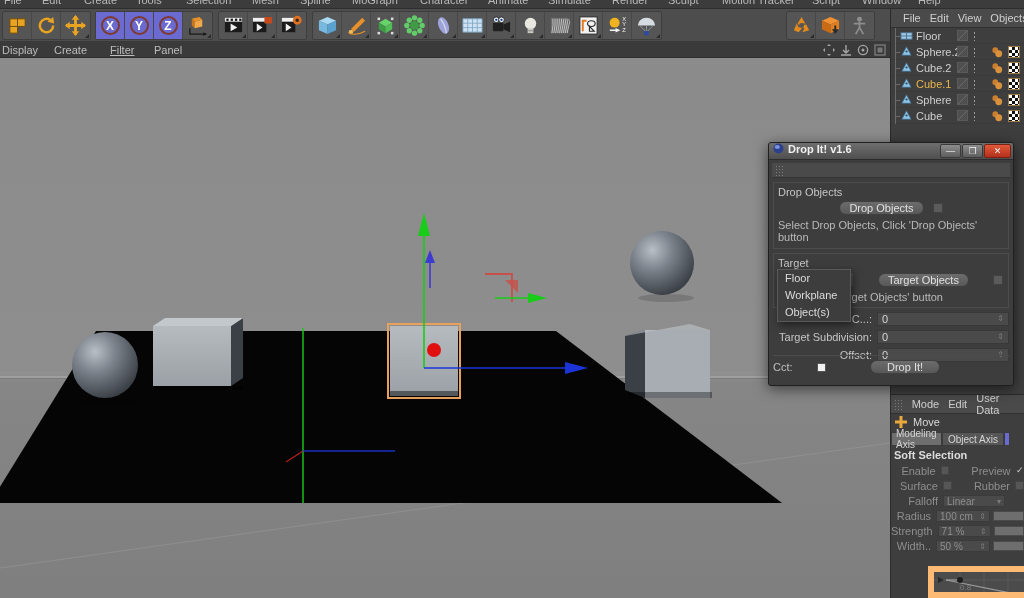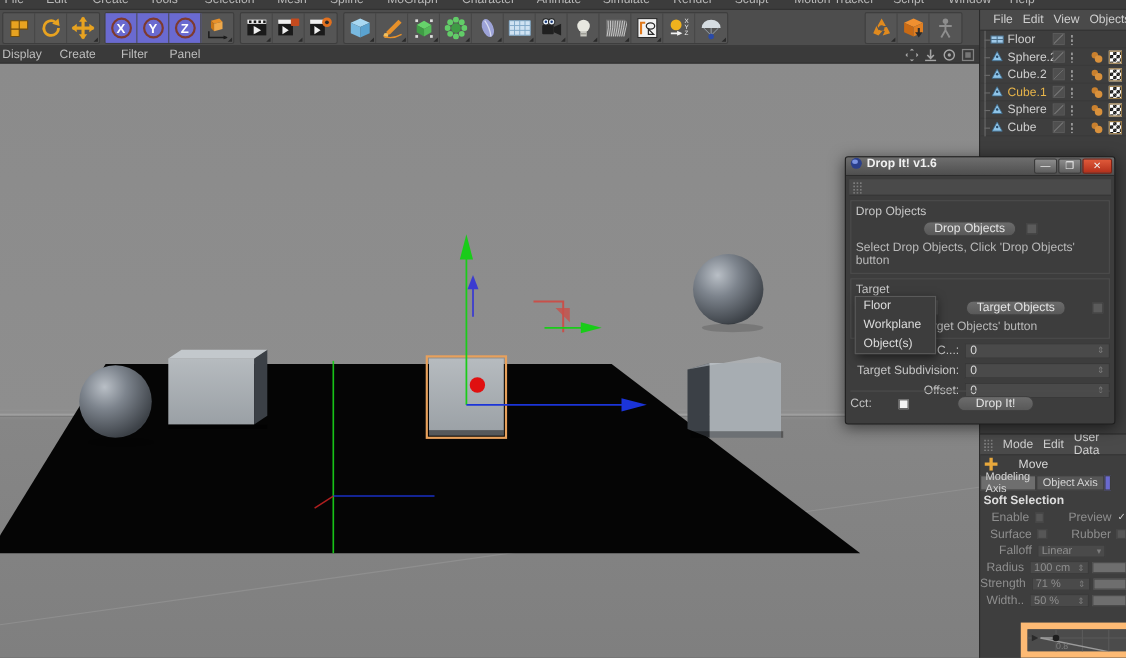--- a/index.html
+++ b/index.html
@@ -118,21 +118,21 @@
       linear-gradient(45deg,#111 25%,transparent 25%,transparent 75%,#111 75%);
     background-size:6px 6px; background-position:0 0,3px 3px;
   }
 
   .attrmgr{
     position:absolute; left:890px; top:394px; width:134px; height:204px;
     background:#3e3e3e; border-left:1px solid #2b2b2b; border-top:1px solid #2b2b2b;
     overflow:hidden;
   }
   .attrtitle{
-    height:16px; display:flex; align-items:center; gap:19px; padding-left:4px;
+    height:16px; display:flex; align-items:center; gap:6px; padding-left:4px;
     color:#d8d8d8; font-size:11px;
   }
   .tabrow{ display:flex; height:14px; margin-top:2px; }
   .tab{
     display:flex;align-items:center;justify-content:center;
     font-size:10px; background:#565656; border:1px solid #3b3b3b;
     color:#d5d5d5; padding:0 4px;
   }
   .tab.active{ background:#6e6e6e; }
   .tabaccent{ width:6px; background:#6a6ad0; border:1px solid #3b3b3b; }
@@ -490,21 +490,21 @@
           <circle cx="6" cy="6" r="4.6" stroke="#c9c9c9" stroke-width="1.3" fill="none"></circle>
           <circle cx="6" cy="6" r="1.5" fill="#c9c9c9"></circle>
         </svg>
       <svg class="vi" viewBox="0 0 12 12">
           <rect x="1" y="1" width="10" height="10" stroke="#9b9b9b" stroke-width="1.2" fill="none"></rect>
           <rect x="3.5" y="3.5" width="5" height="5" fill="#8b8b8b"></rect>
         </svg>
     </div>
   <span class="mi" style="left: 2px;">Display</span>
       <span class="mi" style="left: 54px;">Create</span>
-      <span class="mi" style="left: 110px;">Filter</span>
+      <span class="mi" style="left: 110px; text-decoration: underline;">Filter</span>
       <span class="mi" style="left: 154px;">Panel</span>
     </div>
 
   <div class="viewport">
     <svg width="890" height="540" viewBox="0 0 890 540">
       <defs>
         <radialGradient id="sphGrad" cx="35%" cy="30%" r="72%">
           <stop offset="0%" stop-color="#b9bfc6"></stop>
           <stop offset="42%" stop-color="#7d848d"></stop>
           <stop offset="100%" stop-color="#3c4147"></stop>

